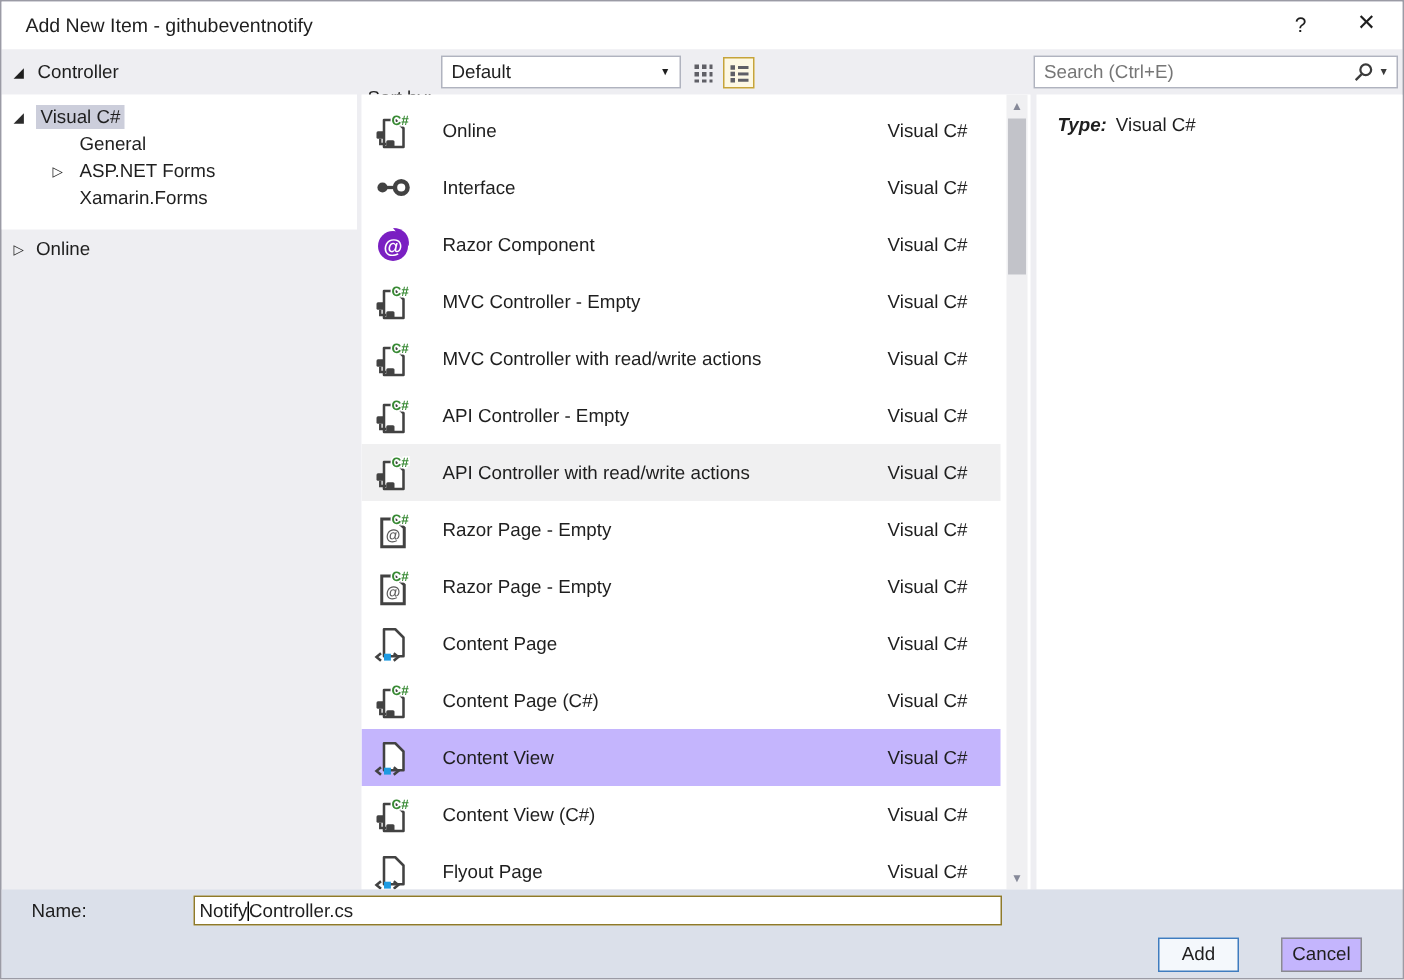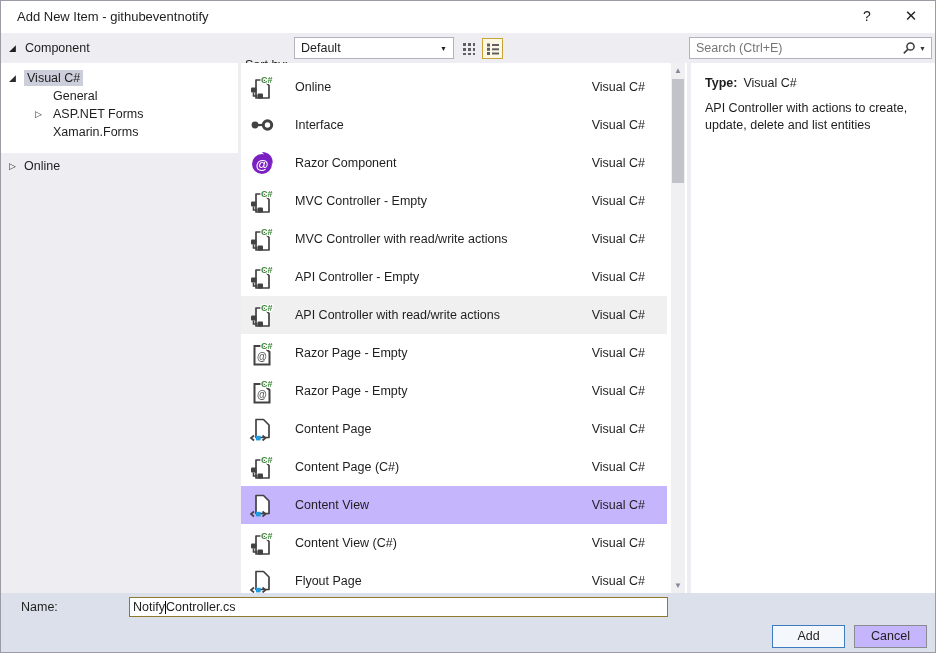--- a/index.html
+++ b/index.html
@@ -54,47 +54,47 @@
   
   .scrollbar { position: absolute; top: 0; right: 2px; bottom: 0; width: 14px; background: #f0f0f2; }
   .sb-arrow { position: absolute; left: 0; width: 14px; height: 15px; text-align: center; font-size: 8px; color: #868999; line-height: 15px; }
   .sb-up { top: 0; }
   .sb-down { bottom: 0; }
   .sb-thumb { position: absolute; left: 1px; top: 16px; width: 12px; height: 104px; background: #c2c3c9; }
 
   
   .info-panel { position: absolute; left: 690px; top: 62px; width: 246px; height: 530px; background: #ffffff; padding: 13px 14px; }
   .type-line { white-space: nowrap; }
-  .type-label { font-weight: bold; margin-right: 6px; }
+  .type-label { font-weight: bold; margin-right: 6px; font-style: italic; }
   .description { margin-top: 10px; width: 218px; line-height: 1.38; }
 
   
   .footer { position: absolute; top: 592px; left: 0; right: 0; bottom: 0; background: #dbe0ea; }
   .name-label { position: absolute; left: 20px; top: 7px; }
   .name-input { position: absolute; left: 128px; top: 4px; width: 539px; height: 20px; background: #ffffff; border: 1px solid #8f7a2a; display: flex; align-items: center; padding-left: 3px; cursor: text; }
   .caret { width: 1px; height: 13px; background: #000; flex: 0 0 1px; }
-  .btn { position: absolute; top: 32px; width: 73px; height: 23px; text-align: center; line-height: 21px; font-size: 12.5px; cursor: default; }
+  .btn { position: absolute; top: 32px; width: 54px; height: 23px; text-align: center; line-height: 21px; font-size: 12.5px; cursor: default; }
   .add-btn { left: 771px; background: #f4f8fc; border: 1px solid #3f7cbf; }
   .cancel-btn { left: 853px; background: #c4b5fd; border: 1px solid #8b8b92; text-align: center; }
 </style>
 </head>
 <body>
 
 <div class="dialog">
 
   <div class="titlebar">
     <span class="title">Add New Item - githubeventnotify</span>
     <span class="tb-btn help-btn">?</span>
     <span class="tb-btn close-btn">✕</span>
   </div>
 
   <div class="header-row">
     <div class="installed-header">
       <span class="arrow-glyph">◢</span>
-      <span>Component</span>
+      <span>Controller</span>
     </div>
     <span class="sort-label">Sort by:</span>
     <div class="sort-combo">
       <span>Default</span>
       <span class="combo-arrow">▼</span>
     </div>
     <div class="view-btn grid-view-btn">
       <svg width="14" height="14" viewBox="0 0 14 14">
         <g fill="#5f5f66">
           <rect x="1" y="1" width="3" height="3"></rect>
@@ -354,21 +354,20 @@
       <div class="sb-arrow sb-up">▲</div>
       <div class="sb-thumb"></div>
       <div class="sb-arrow sb-down">▼</div>
     </div>
   </div>
 
   <div class="info-panel">
     <div class="type-line">
       <span class="type-label">Type:</span><span>Visual C#</span>
     </div>
-    <div class="description">API Controller with actions to create, update, delete and list entities</div>
   </div>
 
   <div class="footer">
     <span class="name-label">Name:</span>
     <div class="name-input">
       <span>Notify</span>
         <span class="caret"></span>
         <span>Controller.cs</span>
     </div>
     <div class="btn add-btn">Add</div>

